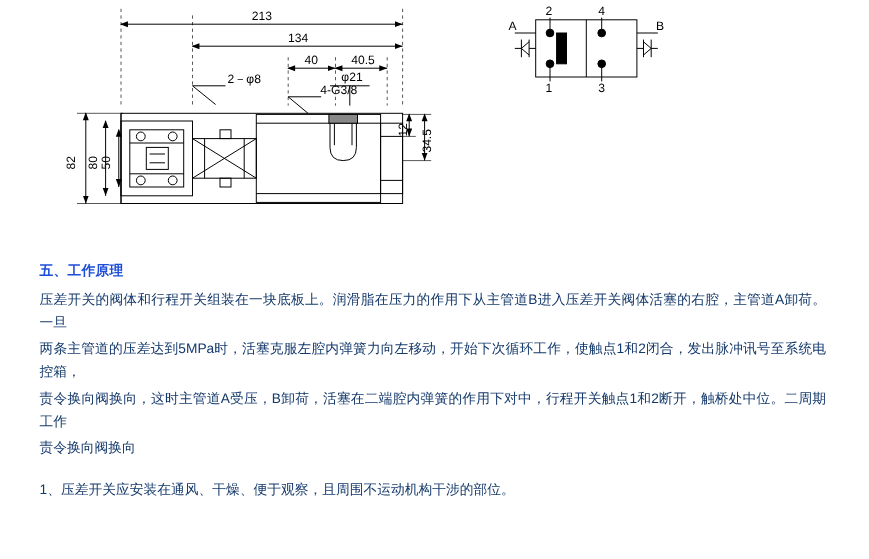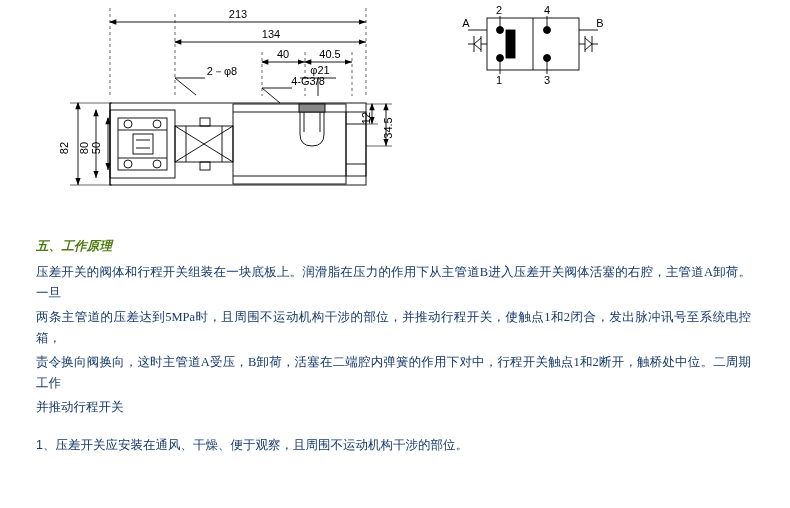--- a/index.html
+++ b/index.html
@@ -36,32 +36,30 @@
   
   .body-text {
     position: absolute;
     left: 36px;
     top: 238px;
     width: 715px;
   }
   .section-heading {
     font-size: 12.5px;
     font-weight: bold;
-    color: #4d7c0f;
+    color: #1d4ed8;
     margin: 0 0 7px 0;
     letter-spacing: 0.2px;
-    font-style: italic;
   }
   .para {
     font-size: 12.5px;
     line-height: 21px;
     color: #14396b;
     margin: 0 0 3px 0;
     text-align: justify;
-    font-family: Liberation Serif, serif;
   }
   .block-gap {
     height: 14px;
   }
   .list-item {
     font-size: 12.5px;
     line-height: 21px;
     color: #14396b;
     margin: 0 0 4px 0;
     text-align: justify;
@@ -204,23 +202,23 @@
         <text x="370" y="118" transform="rotate(-90 370 118)">12</text>
         <text x="392" y="128" transform="rotate(-90 392 128)">34.5</text>
       </g>
     </svg>
   </div>
 
   <div class="body-text">
 
     <h3 class="section-heading">五、工作原理</h3>
     <p class="para">压差开关的阀体和行程开关组装在一块底板上。润滑脂在压力的作用下从主管道B进入压差开关阀体活塞的右腔，主管道A卸荷。一旦</p>
-    <p class="para">两条主管道的压差达到5MPa时，且周围不运动机构干涉的部位，并推动行程开关，使触点1和2闭合，发出脉冲讯号至系统电控箱，</p>
+    <p class="para">两条主管道的压差达到5MPa时，活塞克服左腔内弹簧力向左移动，开始下次循环工作，使触点1和2闭合，发出脉冲讯号至系统电控箱，</p>
     <p class="para">责令换向阀换向，这时主管道A受压，B卸荷，活塞在二端腔内弹簧的作用下对中，行程开关触点1和2断开，触桥处中位。二周期工作</p>
-    <p class="para">并推动行程开关</p>
+    <p class="para">责令换向阀换向</p>
 
     <div class="block-gap"></div>
 
     <p class="list-item">1、压差开关应安装在通风、干燥、便于观察，且周围不运动机构干涉的部位。</p>
 
   </div>
 
 </div>
 
 </body></html>

